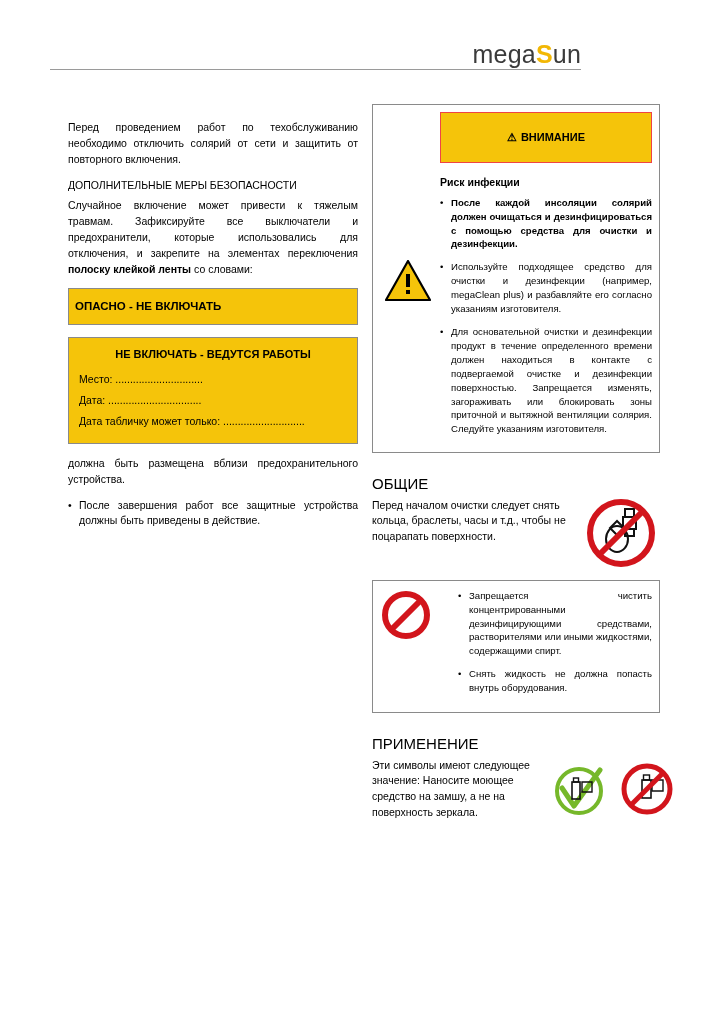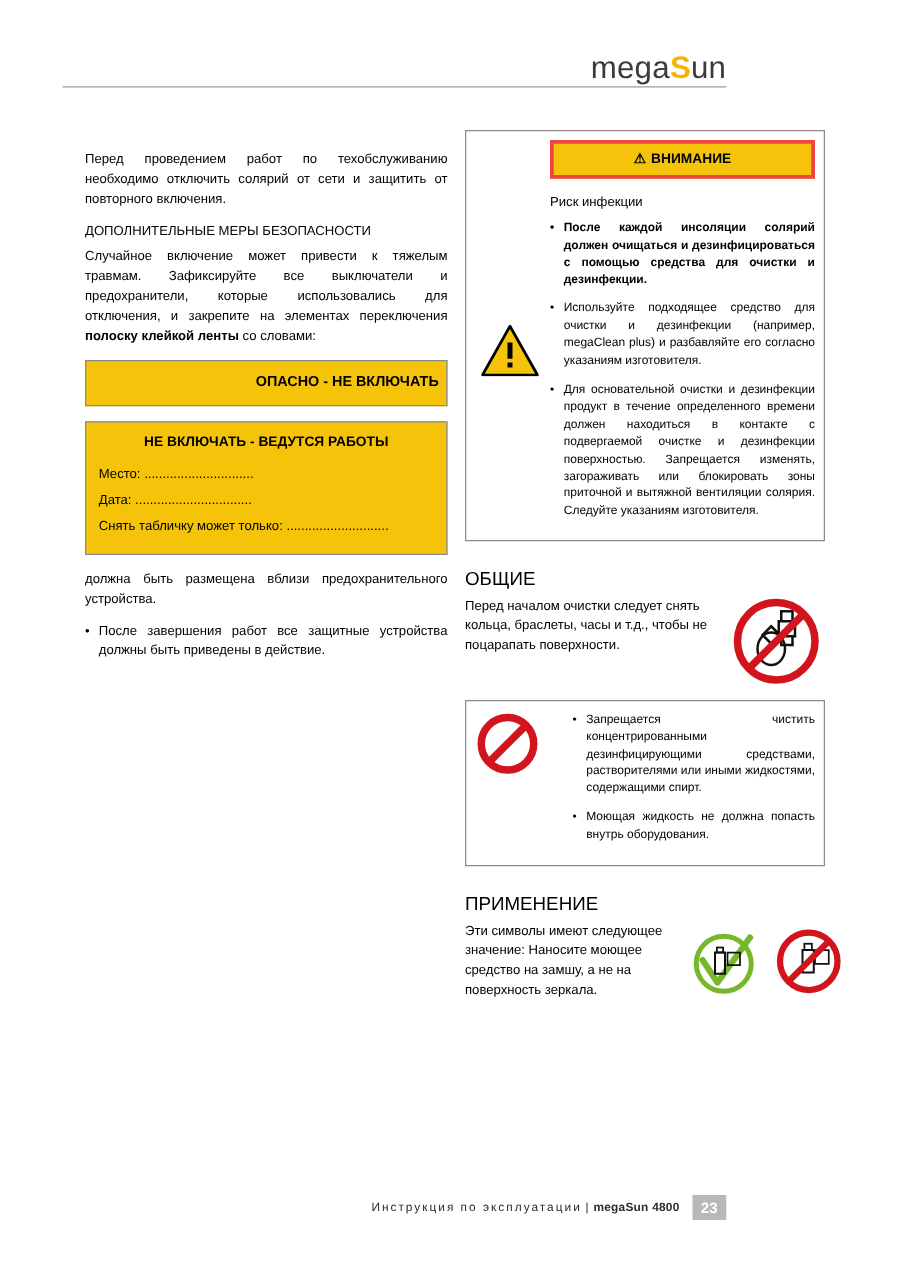--- a/index.html
+++ b/index.html
@@ -60,21 +60,21 @@
   .tight { margin-bottom: 4px; }
   .bold { font-weight: bold; }
   
   .ybox {
     background: #f5c40a;
     border: 1px solid #8a8a8a;
     margin: 6px 0 12px 0;
     padding: 8px 10px;
   }
   .ybox.center {
-    text-align: right;
+    text-align: left;
     font-weight: bold;
     font-size: 11.5px;
     padding: 9px 6px;
   }
   .ybox .ytitle {
     text-align: center;
     font-weight: bold;
     font-size: 11px;
     margin-bottom: 9px;
   }
@@ -109,30 +109,30 @@
     gap: 0;
   }
   .warn-left {
     width: 60px;
     flex: 0 0 60px;
     position: relative;
   }
   .warn-right { flex: 1 1 auto; }
   .attn-bar {
     background: #f5c40a;
-    border: 3px solid #ef4444;
+    border: 1px solid #ef4444;
     text-align: center;
     font-weight: bold;
     font-size: 11px;
-    padding: 4px 0;
+    padding: 16px 0;
     margin-bottom: 12px;
   }
   .attn-bar .tri { margin-right: 4px; }
   .warnbody { font-size: 9.6px; line-height: 1.45; }
-  .warnbody p.head { font-weight: normal; font-size: 10.5px; margin-bottom: 6px; }
+  .warnbody p.head { font-weight: bold; font-size: 10.5px; margin-bottom: 6px; }
   .warnbody ul.bl li { margin-bottom: 9px; }
   
   .hazard {
     width: 46px; height: 41px;
     position: absolute;
     left: 5px; top: 148px;
   }
   
   .sub-head {
     font-weight: normal;
@@ -211,21 +211,21 @@
 
     <div class="ybox center">
       <span>ОПАСНО - НЕ ВКЛЮЧАТЬ</span>
     </div>
 
 
     <div class="ybox">
       <div class="ytitle">НЕ ВКЛЮЧАТЬ - ВЕДУТСЯ РАБОТЫ</div>
       <div class="yline">Место: ..............................</div>
       <div class="yline">Дата: ................................</div>
-      <div class="yline">Снять табличку может только: ............................</div>
+      <div class="yline">Дата табличку может только: ............................</div>
     </div>
 
     <p>должна быть размещена вблизи предохранительного устройства.</p>
 
     <ul class="bl">
       <li>После завершения работ все защитные устройства должны быть приведены в действие.</li>
     </ul>
   </div>
 
   <div class="col-right">
@@ -282,21 +282,21 @@
         <div>
           <svg width="52" height="52" viewBox="0 0 52 52">
             <circle cx="26" cy="26" r="21" fill="none" stroke="#d2151c" stroke-width="6"></circle>
             <line x1="11" y1="41" x2="41" y2="11" stroke="#d2151c" stroke-width="6"></line>
           </svg>
         </div>
       </div>
       <div class="forbid-right">
         <ul class="bl">
           <li>Запрещается чистить концентрированными дезинфицирующими средствами, растворителями или иными жидкостями, содержащими спирт.</li>
-          <li>Моющая жидкость не должна попасть внутрь оборудования.</li>
+          <li>Снять жидкость не должна попасть внутрь оборудования.</li>
         </ul>
       </div>
     </div>
 
     <div class="sub-head">ПРИМЕНЕНИЕ</div>
     <div class="appl-row">
       <div class="appl-text">Эти символы имеют следующее значение: Наносите моющее средство на замшу, а не на поверхность зеркала.</div>
       <div>
         <svg width="62" height="62" viewBox="0 0 62 62">
           <circle cx="31" cy="33" r="22" fill="none" stroke="#76b82a" stroke-width="4"></circle>
@@ -312,22 +312,14 @@
           <rect x="27.5" y="17" width="6" height="5" fill="none" stroke="#111" stroke-width="1.4"></rect>
           <path d="M36,22 L47,22 L47,33 L36,33 Z" fill="none" stroke="#111" stroke-width="1.4"></path>
           <circle cx="31" cy="31" r="23" fill="none" stroke="#d2151c" stroke-width="5"></circle>
           <line x1="15" y1="47" x2="47" y2="15" stroke="#d2151c" stroke-width="5"></line>
         </svg>
       </div>
     </div>
 
   </div>
 
-  <div class="footer">
-    <div class="footer-line">
-      <span class="f1">Инструкция по эксплуатации</span>
-      <span class="fsep">|</span>
-      <span class="f2">megaSun 4800</span>
-      <span class="pagenum">23</span>
-    </div>
-  </div>
 
 </div>
 
 </body></html>

